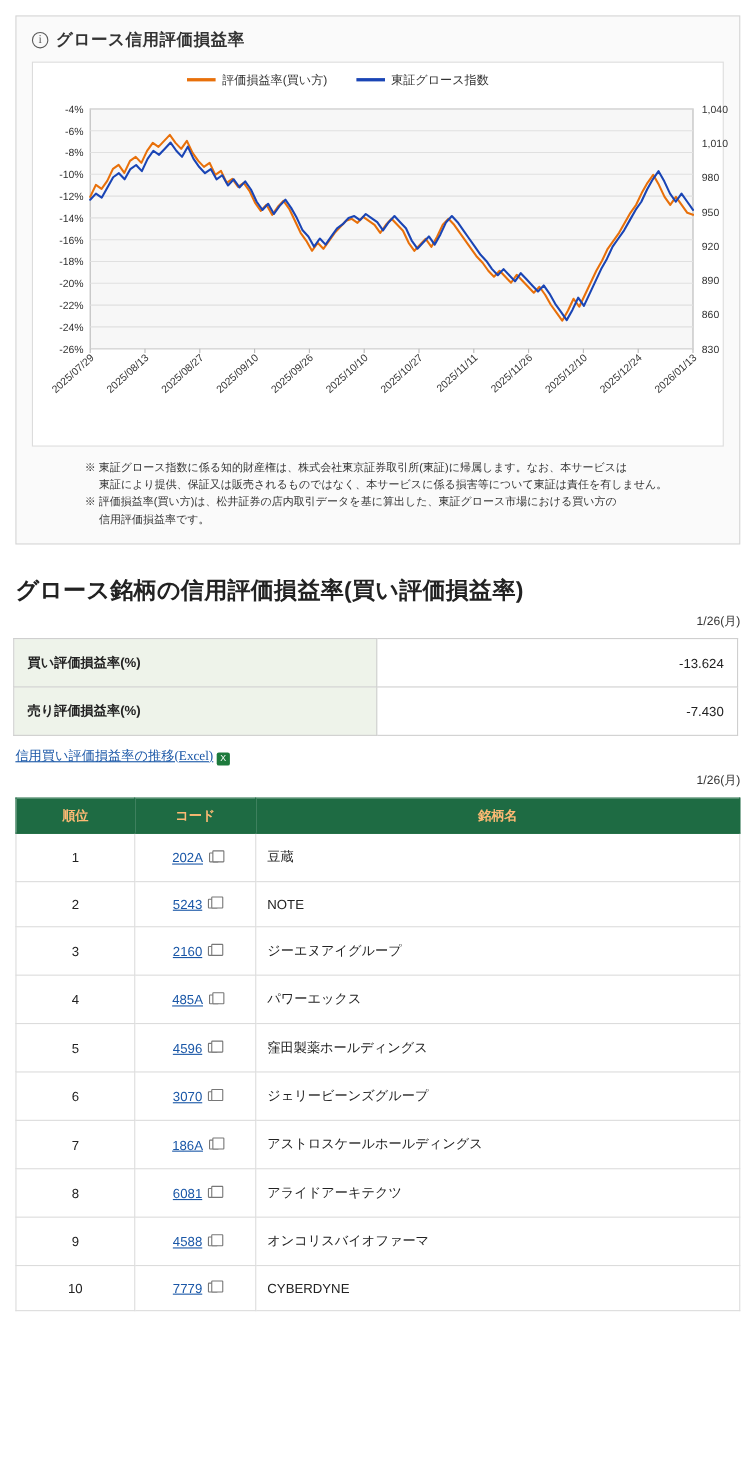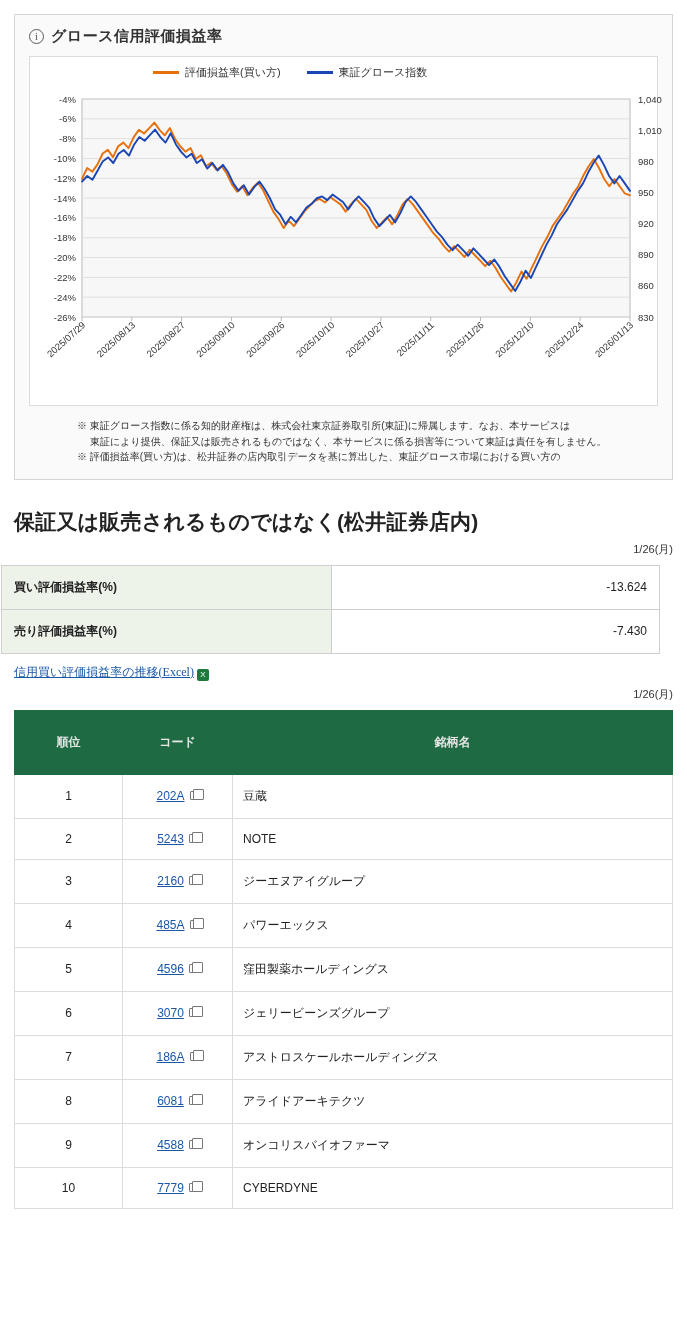--- a/index.html
+++ b/index.html
@@ -45,21 +45,21 @@
 
   .chart-box {
     background: #ffffff;
     border: 1px solid #dcdcdc;
     height: 350px;
     position: relative;
   }
 
   .legend {
     position: absolute;
-    left: 123px; top: 8px;
+    left: 140px; top: 8px;
     display: flex;
     gap: 26px;
     font-size: 11px;
     color: #333;
     align-items: center;
   }
   .legend .item { display: flex; align-items: center; gap: 6px; }
   .legend .swatch { width: 26px; height: 3px; display: inline-block; }
 
   .plot-wrap { position: absolute; left: 0; top: 0; right: 0; bottom: 0; }
@@ -87,21 +87,21 @@
     text-align: right;
     font-size: 11px;
     color: #333;
     margin: 6px 14px 8px 0;
   }
 
   
   table { border-collapse: collapse; }
   table.kv {
     width: 659px;
-    margin: 0 1px;
+    margin: 0 12px;
     border: 1px solid #cfcfcf;
     font-size: 12px;
   }
   table.kv td {
     border: 1px solid #cfcfcf;
     padding: 13px 12px;
   }
   table.kv td.k {
     width: 330px;
     background: #eef3ea;
@@ -134,23 +134,23 @@
 
   
   table.rank {
     width: 659px;
     margin: 0 14px 20px 14px;
     border: 1px solid #cfcfcf;
     font-size: 12px;
   }
   table.rank th {
     background: #1e6b43;
-    color: #e5e5e5;
+    color: #fdba74;
     font-weight: bold;
-    padding: 23px 6px;
+    padding: 7px 6px;
     border: 1px solid #1e6b43;
     font-size: 12px;
   }
   table.rank th.c-rank { width: 108px; }
   table.rank th.c-code { width: 110px; }
   table.rank th.c-name { }
   table.rank td {
     border: 1px solid #dcdcdc;
     padding: 13px 10px;
     color: #222;
@@ -261,24 +261,25 @@
             <path d="M52.00,121.93 L57.17,111.03 L62.34,114.67 L67.51,107.40 L72.68,96.50 L77.85,92.87 L83.02,100.13 L88.19,89.23 L93.36,85.60 L98.53,91.05 L103.70,80.15 L108.87,72.88 L114.04,76.52 L119.21,71.07 L124.38,65.62 L129.55,72.88 L134.72,78.33 L139.89,71.07 L145.06,81.97 L150.23,89.23 L155.40,94.68 L160.57,91.05 L165.74,101.95 L170.91,98.32 L176.08,109.22 L181.25,105.58 L186.42,112.85 L191.58,109.22 L196.75,116.48 L201.92,127.38 L207.09,134.65 L212.26,129.20 L217.43,138.28 L222.60,131.02 L227.77,125.57 L232.94,132.83 L238.11,143.73 L243.28,154.63 L248.45,161.90 L253.62,170.98 L258.79,163.72 L263.96,169.17 L269.13,161.90 L274.30,154.63 L279.47,149.18 L284.64,143.73 L289.81,141.92 L294.98,145.55 L300.15,140.10 L305.32,143.73 L310.49,147.37 L315.66,154.63 L320.83,147.37 L326.00,141.92 L331.17,147.37 L336.34,152.82 L341.51,163.72 L346.68,170.98 L351.85,165.53 L357.02,160.08 L362.19,167.35 L367.36,158.27 L372.53,147.37 L377.70,141.92 L382.87,147.37 L388.04,154.63 L393.21,161.90 L398.38,169.17 L403.55,176.43 L408.72,181.88 L413.89,189.15 L419.06,194.60 L424.23,189.15 L429.40,194.60 L434.57,200.05 L439.74,192.78 L444.91,198.23 L450.08,203.68 L455.25,209.13 L460.42,203.68 L465.58,210.95 L470.75,220.03 L475.92,227.30 L481.09,234.57 L486.26,225.48 L491.43,214.58 L496.60,221.85 L501.77,210.95 L506.94,200.05 L512.11,189.15 L517.28,180.07 L522.45,169.17 L527.62,161.90 L532.79,154.63 L537.96,145.55 L543.13,136.47 L548.30,129.20 L553.47,118.30 L558.64,109.22 L563.81,101.95 L568.98,111.03 L574.15,121.93 L579.32,129.20 L584.49,121.93 L589.66,129.20 L594.83,136.47 L600.00,138.28 " fill="none" stroke="#e8700a" stroke-width="1.9" stroke-linejoin="round" stroke-linecap="round"></path>
             <path d="M52.00,124.56 L57.22,119.00 L62.44,122.71 L67.66,113.43 L72.88,104.15 L78.10,100.44 L83.31,106.01 L88.53,96.73 L93.75,93.02 L98.97,98.59 L104.19,87.46 L109.41,80.03 L114.63,83.74 L119.85,78.18 L125.07,72.61 L130.29,80.03 L135.50,85.60 L140.72,76.32 L145.94,87.46 L151.16,94.88 L156.38,100.44 L161.60,96.73 L166.82,106.01 L172.04,102.30 L177.26,111.57 L182.48,106.01 L187.70,113.43 L192.91,107.86 L198.13,115.29 L203.35,126.42 L208.57,133.84 L213.79,128.27 L219.01,137.55 L224.23,130.13 L229.45,124.56 L234.67,131.98 L239.89,141.26 L245.10,152.39 L250.32,157.96 L255.54,167.23 L260.76,159.81 L265.98,165.38 L271.20,157.96 L276.42,150.54 L281.64,146.83 L286.86,141.26 L292.08,139.40 L297.30,143.11 L302.51,137.55 L307.73,141.26 L312.95,144.97 L318.17,152.39 L323.39,144.97 L328.61,139.40 L333.83,144.97 L339.05,150.54 L344.27,161.67 L349.49,169.09 L354.70,163.52 L359.92,157.96 L365.14,165.38 L370.36,156.10 L375.58,144.97 L380.80,139.40 L386.02,144.97 L391.24,152.39 L396.46,159.81 L401.68,167.23 L406.90,174.66 L412.11,180.22 L417.33,187.64 L422.55,193.21 L427.77,187.64 L432.99,193.21 L438.21,198.77 L443.43,191.35 L448.65,196.92 L453.87,202.49 L459.09,208.05 L464.30,202.49 L469.52,209.91 L474.74,219.18 L479.96,226.60 L485.18,234.03 L490.40,224.75 L495.62,213.62 L500.84,221.04 L506.06,209.91 L511.28,198.77 L516.50,187.64 L521.71,178.37 L526.93,167.23 L532.15,159.81 L537.37,152.39 L542.59,143.11 L547.81,133.84 L553.03,126.42 L558.25,115.29 L563.47,106.01 L568.69,98.59 L573.90,107.86 L579.12,119.00 L584.34,126.42 L589.56,119.00 L594.78,126.42 L600.00,133.84 " fill="none" stroke="#1a45b5" stroke-width="1.9" stroke-linejoin="round" stroke-linecap="round"></path>
           </svg>
       </div>
     </div>
 
     <div class="note">
       <div>※ 東証グロース指数に係る知的財産権は、株式会社東京証券取引所(東証)に帰属します。なお、本サービスは</div>
       <div class="ind">東証により提供、保証又は販売されるものではなく、本サービスに係る損害等について東証は責任を有しません。</div>
       <div>※ 評価損益率(買い方)は、松井証券の店内取引データを基に算出した、東証グロース市場における買い方の</div>
+      <div class="ind">信用評価損益率です。</div>
     </div>
   </div>
 
-  <h2 class="section">保証又は販売されるものではなく(松井証券店内)</h2>
+  <h2 class="section">グロース銘柄の信用評価損益率(買い評価損益率)</h2>
   <div class="date-right">1/26(月)</div>
 
   <table class="kv">
     <tbody>
       <tr>
         <td class="k">買い評価損益率(%)</td>
         <td class="v">-13.624</td>
       </tr>
       <tr>
         <td class="k">売り評価損益率(%)</td>

